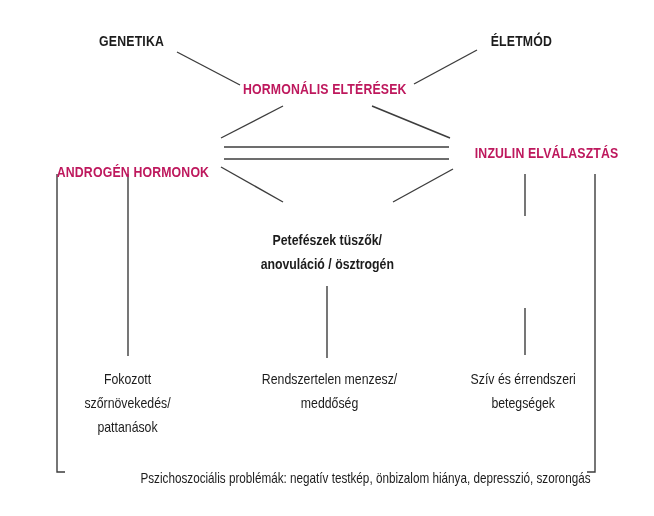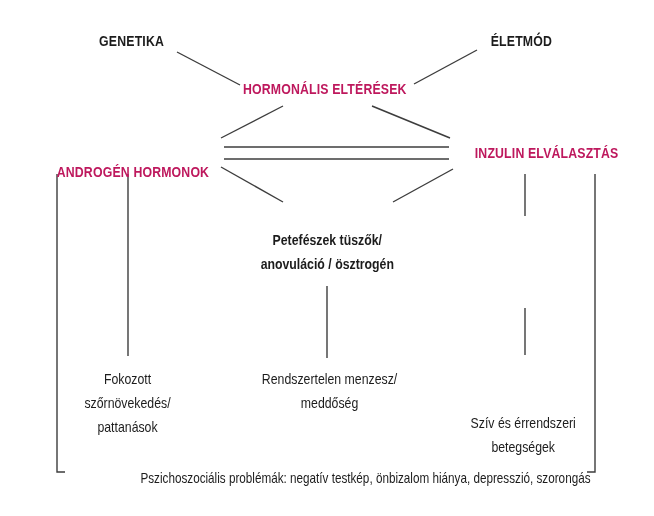--- a/index.html
+++ b/index.html
@@ -106,21 +106,21 @@
     <span class="txt">Fokozott
 szőrnövekedés/
 pattanások</span>
   </div>
 
   <div class="node" style="left:220px;top:367px;width:220px;">
     <span class="txt">Rendszertelen menzesz/
 meddőség</span>
   </div>
 
-  <div class="node" style="left:413px;top:367px;width:220px;margin-top:44px;">
+  <div class="node" style="left:413px;top:367px;width:220px;">
     <span class="txt">Szív és érrendszeri
 betegségek</span>
   </div>
 
   <div class="node footer" style="top:466px;">
     <span class="txt">Pszichoszociális problémák: negatív testkép, önbizalom hiánya, depresszió, szorongás</span>
   </div>
 
 </div>
 

